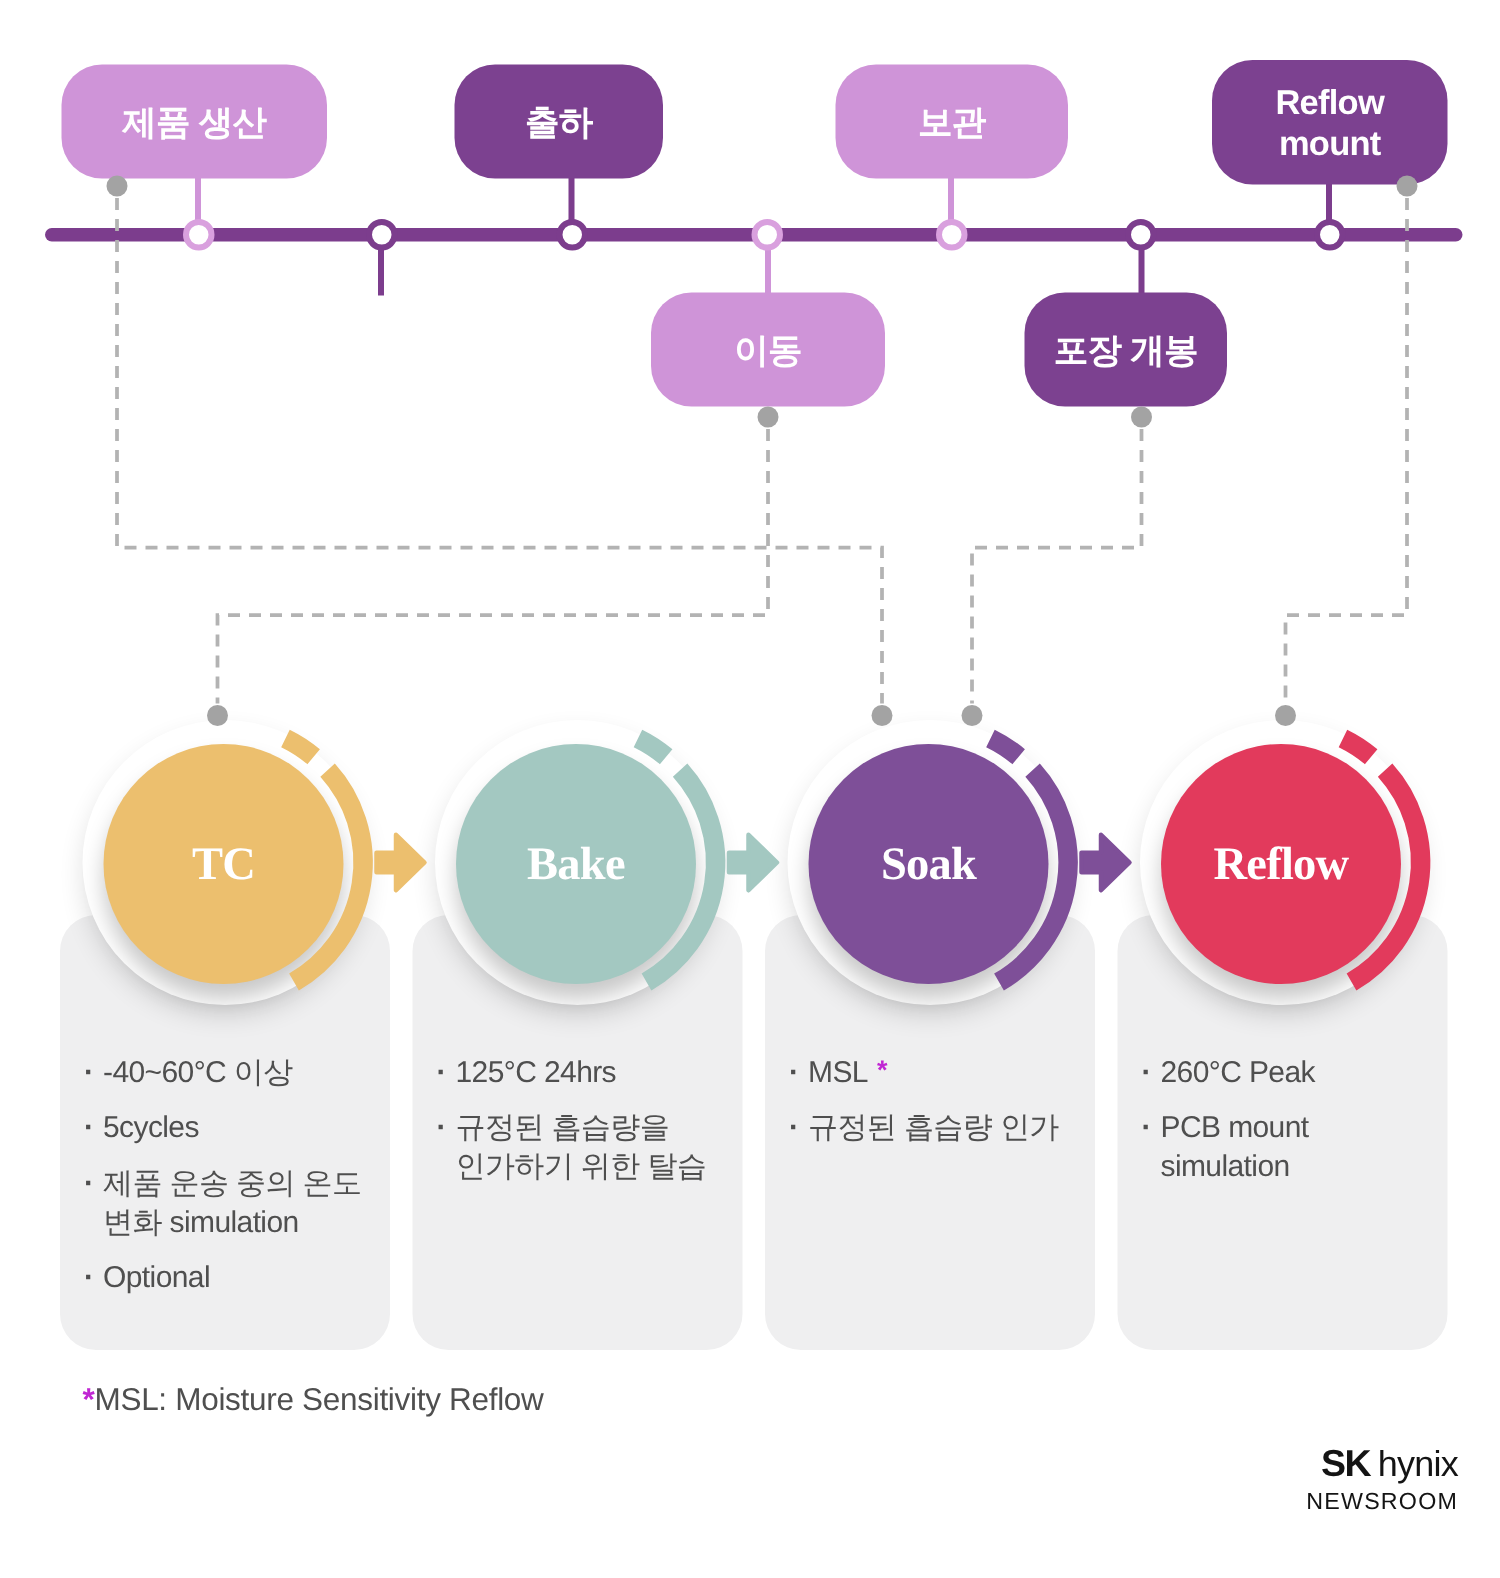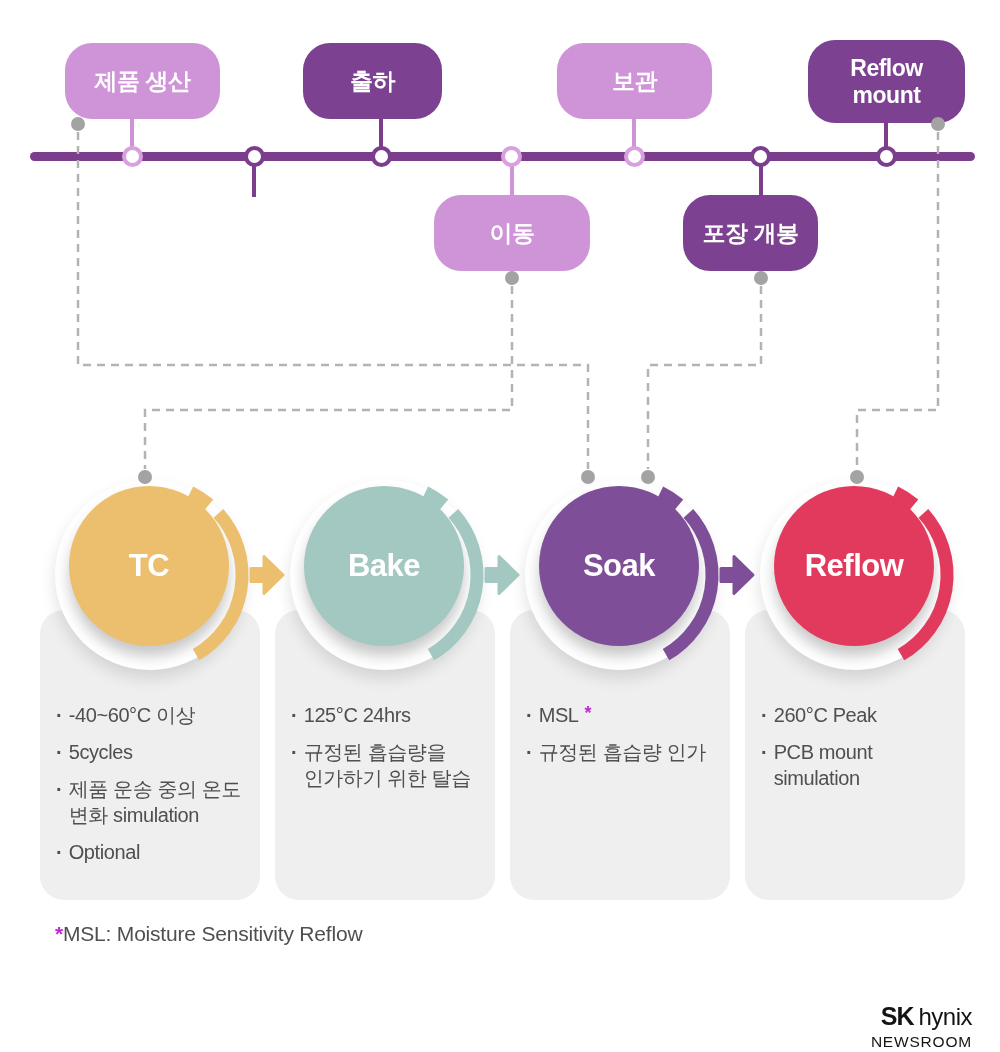--- a/index.html
+++ b/index.html
@@ -24,35 +24,35 @@
   
   .card{position:absolute;top:610px;width:220px;height:290px;border-radius:24px;
     background:var(--card-bg);z-index:1;box-sizing:border-box;padding:92px 14px 0 16px;}
   .item{display:flex;gap:6px;margin-bottom:11px;}
   .bullet{color:var(--text-gray);font-weight:700;font-size:20px;line-height:26px;}
   .item .txt{color:var(--text-gray);font-size:20px;line-height:26px;letter-spacing:-0.4px;
     white-space:pre-line;font-weight:500;}
   .item .mark{color:var(--accent-magenta);font-weight:700;font-size:18px;line-height:22px;}
   .white-circle{position:absolute;top:480px;width:190px;height:190px;border-radius:50%;
     background:#fff;box-shadow:0 8px 16px rgba(0,0,0,0.12);z-index:2;}
-  .color-circle{position:absolute;top:486px;width:160px;height:160px;border-radius:50%;
+  .color-circle{position:absolute;top:496px;width:160px;height:160px;border-radius:50%;
     display:flex;align-items:center;justify-content:center;z-index:3;
-    box-shadow:0 10px 14px rgba(0,0,0,0.22);}
+    box-shadow:0 10px 14px rgba(0,0,0,0.22);font-family:Liberation Serif, serif;}
   .color-circle span{color:#fff;font-weight:700;font-size:31px;letter-spacing:-0.5px;}
   
   .overlay{position:absolute;left:0;top:0;z-index:4;pointer-events:none;}
   .dash{fill:none;stroke:var(--dash-gray);stroke-width:2.5;stroke-dasharray:8 6;}
   .cdot{fill:var(--dot-gray);}
   .arc{fill:none;stroke-width:13;}
   .arrow{stroke-width:3;stroke-linejoin:round;}
   
   .footnote{position:absolute;left:55px;top:922px;font-size:21px;color:var(--text-gray);
     font-weight:500;letter-spacing:-0.2px;z-index:2;}
   .footnote .mark{color:var(--accent-magenta);font-weight:700;}
-  .logo{position:absolute;right:28px;top:962px;text-align:right;color:var(--logo-black);z-index:2;margin-top:40px;}
+  .logo{position:absolute;right:28px;top:962px;text-align:right;color:var(--logo-black);z-index:2;}
   .logo .sk{font-weight:900;font-size:25px;letter-spacing:-1px;}
   .logo .hynix{font-weight:500;font-size:24px;margin-left:5px;letter-spacing:-0.5px;}
   .logo .newsroom{font-weight:400;font-size:15.5px;letter-spacing:0.8px;margin-top:2px;}
 </style>
 </head>
 <body>
 
 <div class="canvas">
 
   <div class="tl-bar"></div>
@@ -66,21 +66,21 @@
   <div class="stem dark" style="left:884px;top:122px;height:29px"></div>
 
   <div class="node light" style="left:122px;top:146px"></div>
   <div class="node" style="left:244px;top:146px"></div>
   <div class="node" style="left:371px;top:146px"></div>
   <div class="node light" style="left:501px;top:146px"></div>
   <div class="node light" style="left:624px;top:146px"></div>
   <div class="node" style="left:750px;top:146px"></div>
   <div class="node" style="left:876px;top:146px"></div>
 
-  <div class="pill light" style="left:65px;top:43px;width:155px;height:76px">제품 생산</div>
+  <div class="pill light" style="left:41px;top:43px;width:177px;height:76px">제품 생산</div>
   <div class="pill dark" style="left:303px;top:43px;width:139px;height:76px">출하</div>
   <div class="pill light" style="left:434px;top:195px;width:156px;height:76px">이동</div>
   <div class="pill light" style="left:557px;top:43px;width:155px;height:76px">보관</div>
   <div class="pill dark" style="left:683px;top:195px;width:135px;height:76px">포장 개봉</div>
   <div class="pill dark" style="left:808px;top:40px;width:157px;height:83px">Reflow
 mount</div>
 
   <div class="card" style="left:40px">
     <div class="item">
         <span class="bullet">·</span>

